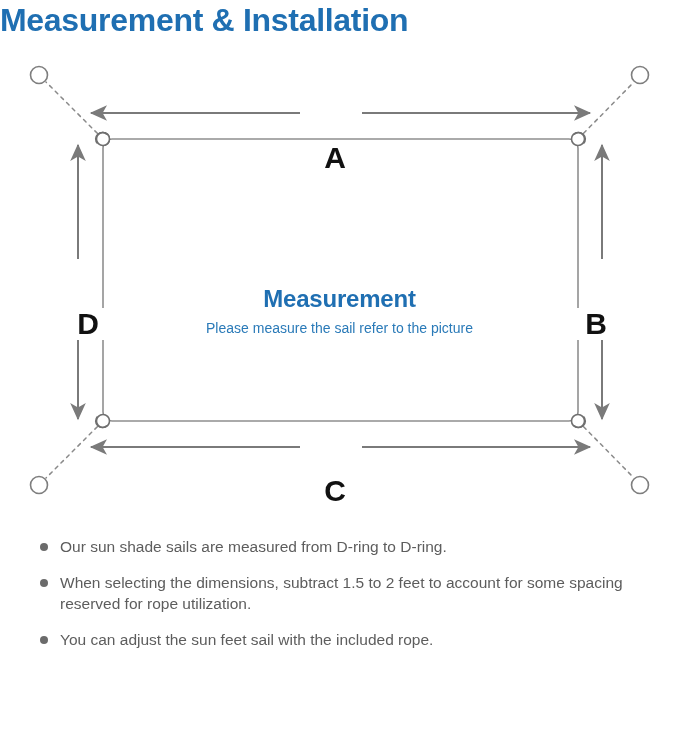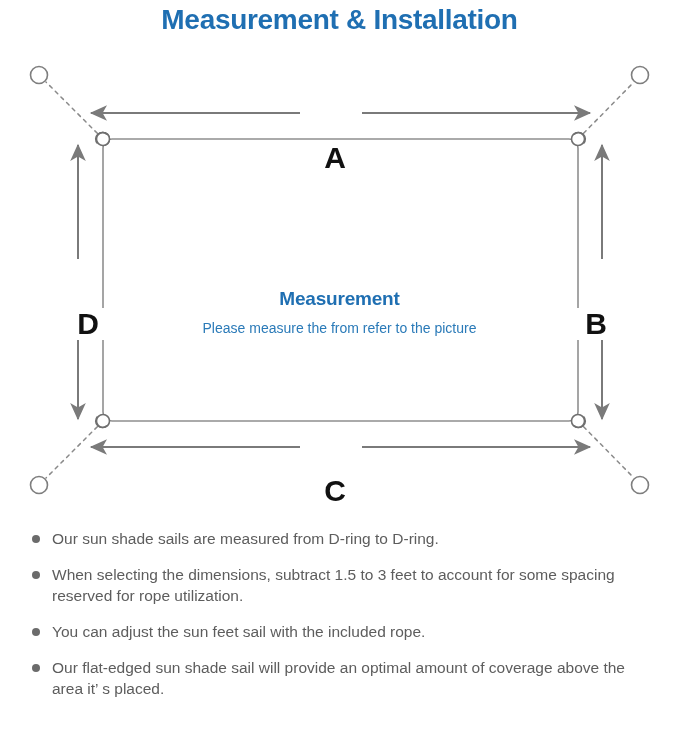--- a/index.html
+++ b/index.html
@@ -19,23 +19,23 @@
     position: relative;
     width: 679px;
     height: 739px;
     background: #ffffff;
   }
   .title {
     position: absolute;
     left: 0;
     top: 0;
     width: 679px;
-    text-align: center;
-    font-family: "Liberation Sans", sans-serif;
-    font-size: 28px;
+    text-align: left;
+    font-family: "Liberation Sans", sans-serif;
+    font-size: 32px;
     font-weight: bold;
     letter-spacing: -0.3px;
     color: #1f6fb2;
     line-height: 40px;
   }
   #diagram {
     position: absolute;
     left: 0;
     top: 44px;
     width: 679px;
@@ -44,21 +44,21 @@
   .center-label {
     position: absolute;
     left: 0;
     top: 240px;
     width: 679px;
     text-align: center;
     pointer-events: none;
   }
   .center-label .ml-main {
     display: block;
-    font-size: 19px;
+    font-size: 24px;
     font-weight: bold;
     color: #1f6fb2;
     line-height: 30px;
     letter-spacing: -0.2px;
   }
   .center-label .ml-sub {
     display: block;
     font-size: 14px;
     color: #2a7ab8;
     line-height: 22px;
@@ -81,21 +81,21 @@
   #letter-d { left: 65px; top: 264px; width: 34px; }
 
   #notes {
     position: absolute;
     left: 0;
     top: 520px;
     width: 679px;
   }
   ul.note-list {
     list-style: none;
-    margin: 8px;
+    margin: 16px;
     padding: 0;
   }
   ul.note-list li {
     position: relative;
     padding-left: 30px;
     margin: 0 14px 15px 14px;
     font-family: "Liberation Sans", sans-serif;
     font-size: 15.5px;
     line-height: 21px;
     color: #5d5d5d;
@@ -172,43 +172,39 @@
       </g>
 
       <g stroke="#7a7a7a" stroke-width="2" fill="none">
         <line x1="602" y1="215" x2="602" y2="101" marker-end="url(#arrHead)"></line>
         <line x1="602" y1="265" x2="602" y2="375" marker-end="url(#arrHead)"></line>
       </g>
     </svg>
 
     <div class="center-label">
       <span class="ml-main">Measurement</span>
-      <span class="ml-sub">Please measure the from refer to the picture</span>
+      <span class="ml-sub">Please measure the sail refer to the picture</span>
     </div>
 
     <div class="dim-letter" id="letter-a">A</div>
     <div class="dim-letter" id="letter-b">B</div>
     <div class="dim-letter" id="letter-c">C</div>
     <div class="dim-letter" id="letter-d">D</div>
   </div>
 
   <div id="notes">
     <ul class="note-list">
       <li>
         <span class="bullet"></span>
         <span>Our sun shade sails are measured from D-ring to D-ring.</span>
       </li>
       <li>
         <span class="bullet"></span>
-        <span>When selecting the dimensions, subtract 1.5 to 3 feet to account for some spacing reserved for rope utilization.</span>
+        <span>When selecting the dimensions, subtract 1.5 to 2 feet to account for some spacing reserved for rope utilization.</span>
       </li>
       <li>
         <span class="bullet"></span>
         <span>You can adjust the sun feet sail with the included rope.</span>
       </li>
-      <li>
-        <span class="bullet"></span>
-        <span>Our flat-edged sun shade sail will provide an optimal amount of coverage above the area it’ s placed.</span>
-      </li>
     </ul>
   </div>
 
 </div>
 
 </body></html>

